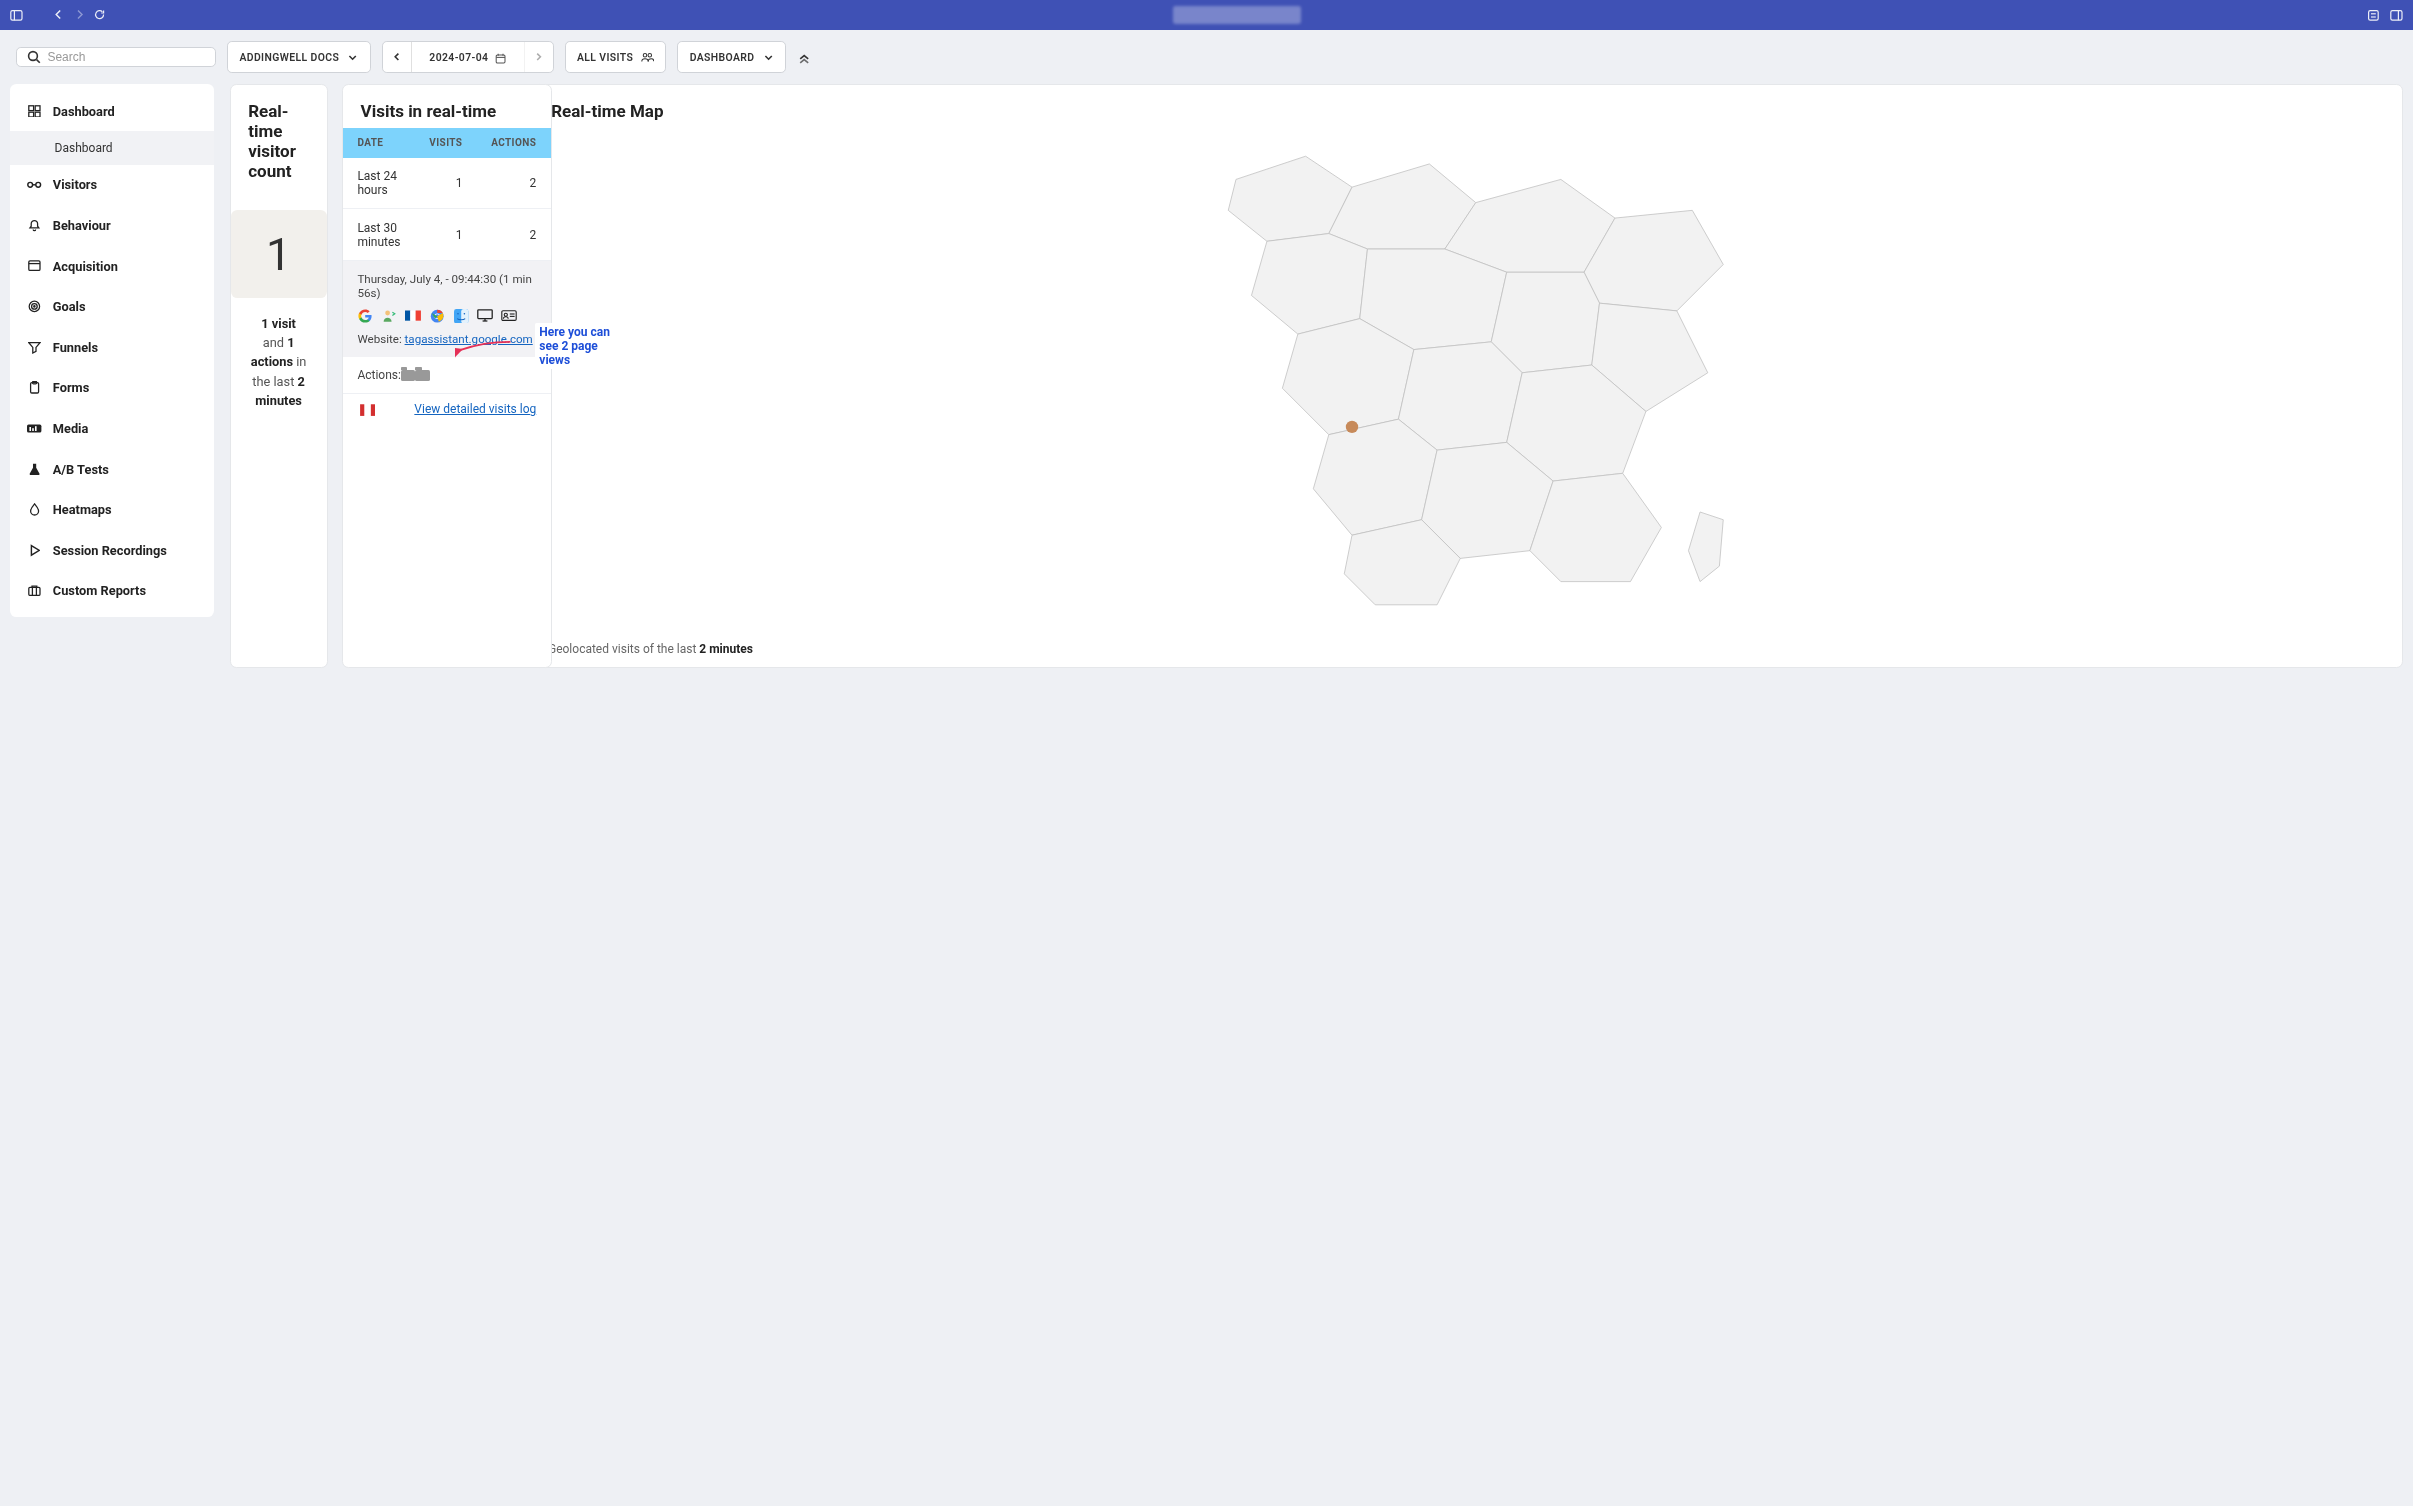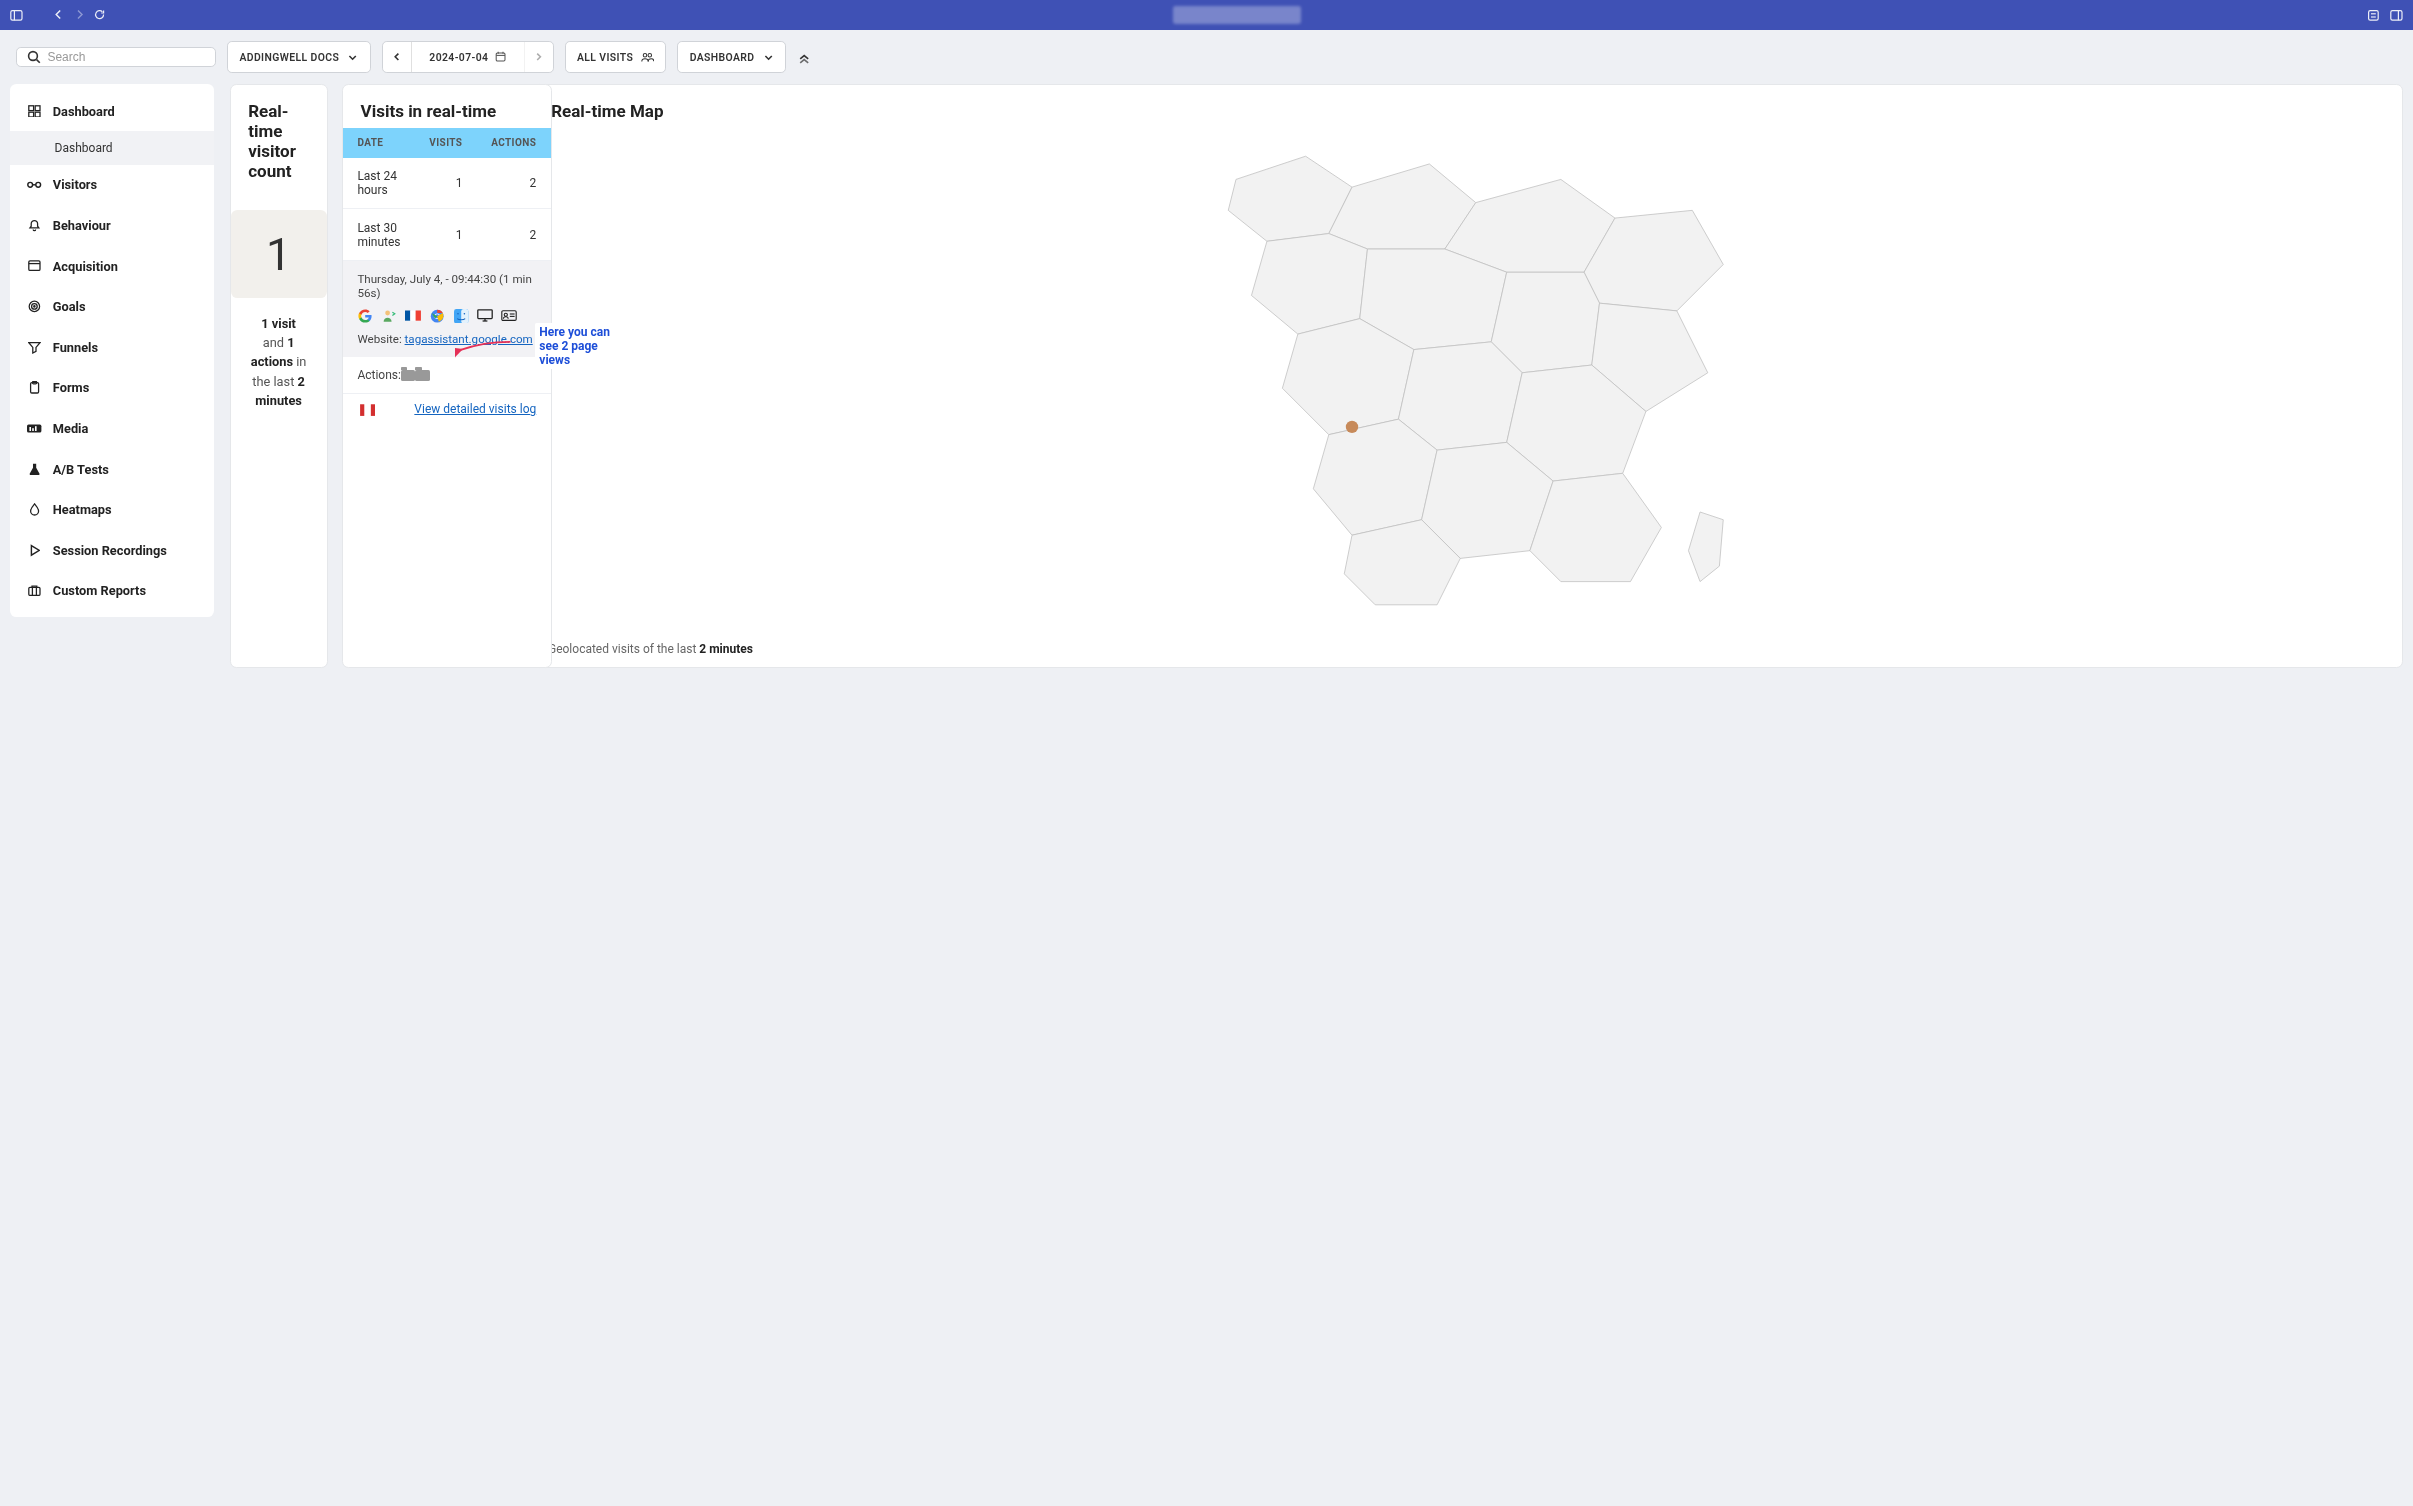--- a/index.html
+++ b/index.html
@@ -54,21 +54,21 @@
   gap: 8px;
   font-weight: 600;
   font-size: 10.4px;
   letter-spacing: 0.4px;
   color: #333;
   cursor: pointer;
 }
 .date-pill { padding: 0; }
 .date-pill .arrow-btn { width: 29px; height: 100%; display: flex; align-items: center; justify-content: center; border-right: 0.8px solid #e0e0e0; cursor: pointer; }
 .date-pill .arrow-btn.right { border-right: none; border-left: 0.8px solid #e0e0e0; opacity: 0.4; }
-.date-pill .date-center { padding: 0 9.6px; display: flex; align-items: flex-start; gap: 6.4px; }
+.date-pill .date-center { padding: 0 9.6px; display: flex; align-items: flex-end; gap: 6.4px; }
 
 .collapse-btn { cursor: pointer; display: flex; align-items: center; }
 
 .content {
   display: flex;
   gap: 16px;
   padding: 0 9.6px 16px 9.6px;
 }
 
 .sidebar {

